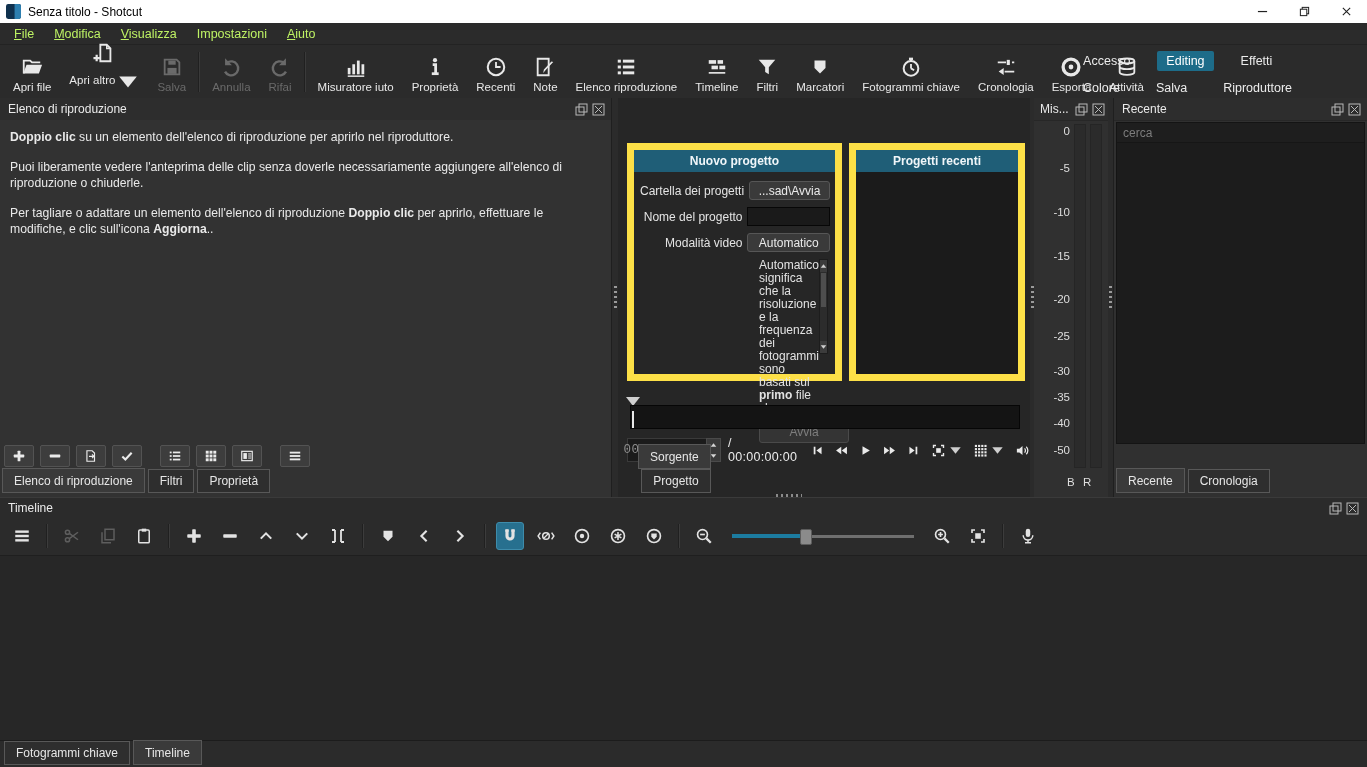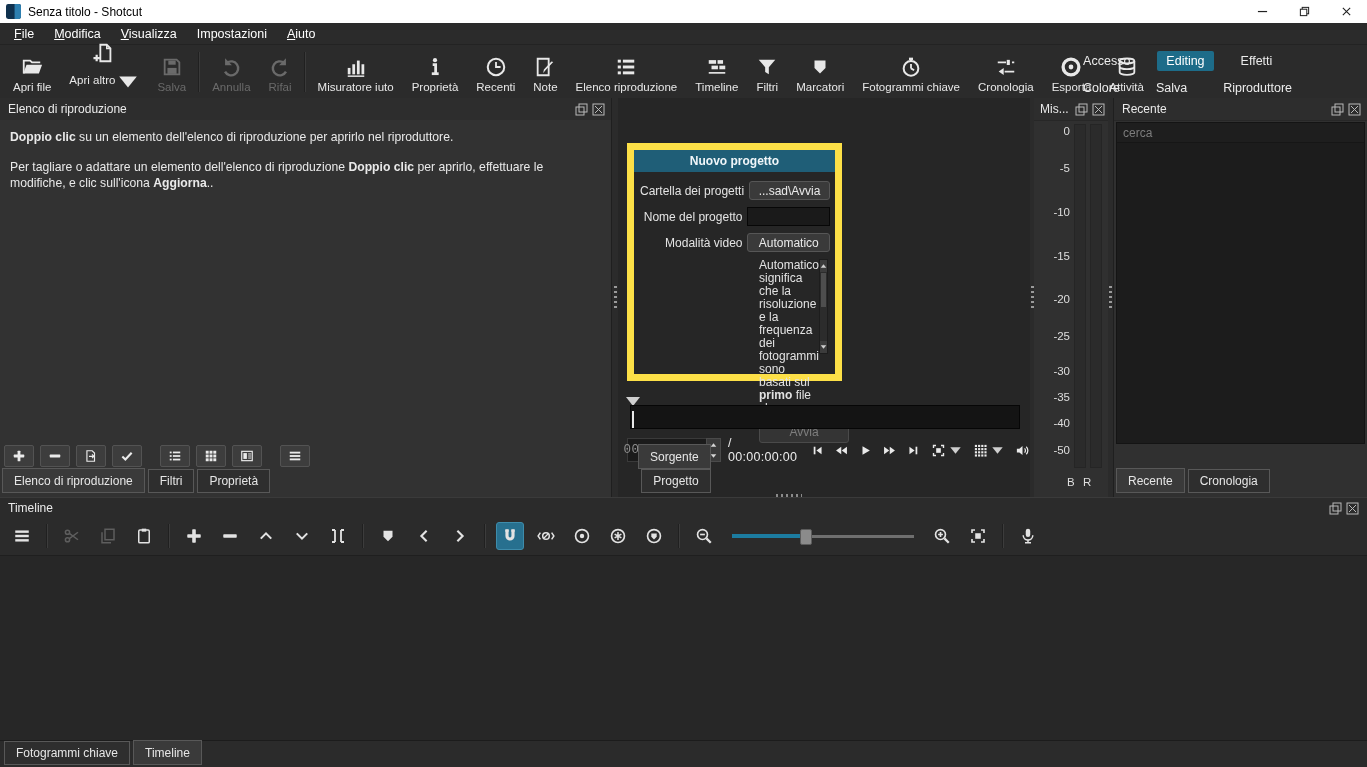--- a/index.html
+++ b/index.html
@@ -17,21 +17,21 @@
   #titlebar .logo{width:15px;height:15px;margin:0 7px 0 6px;}
   #win-title{font-size:12px;color:#000;}
   #win-controls{margin-left:auto;display:flex;height:23px;}
   .win-btn{width:42px;height:23px;display:flex;align-items:center;justify-content:center;color:#222;}
   .win-btn .icon{width:11px;height:11px;}
 
   
   #menubar{position:absolute;left:0;top:23px;width:1367px;height:22px;background:#2b2b2b;
            display:flex;align-items:center;padding-left:4px;box-sizing:border-box;
            border-bottom:1px solid #232323;}
-  .menu-item{padding:3px 10px;color:#ffffff;font-size:12.5px;}
+  .menu-item{padding:3px 10px;color:#bef264;font-size:12.5px;}
   .menu-item u{text-decoration:underline;}
 
   
   #toolbar{position:absolute;left:0;top:45px;width:1367px;height:53px;background:#2b2b2b;
            border-bottom:1px solid #1e1e1e;display:flex;align-items:center;}
   #toolbar-left{display:flex;align-items:flex-end;height:100%;padding-left:4px;}
   .tb-btn{display:flex;flex-direction:column;align-items:center;justify-content:flex-end;
           padding:4px 9px 5px;gap:3px;color:#e8e8e8;}
   .tb-btn .icon{width:22px;height:22px;}
   .tb-btn .lbl{font-size:11.5px;white-space:nowrap;display:flex;align-items:center;gap:2px;}
@@ -415,20 +415,21 @@
           </span>
         <span class="pb icon">
             <svg viewBox="0 0 13 13" fill="none" stroke="currentColor" stroke-width="1">
               <rect x="1" y="1" width="11" height="11"></rect>
               <path d="M3 3l7 7M10 3l-7 7"></path>
             </svg>
           </span>
       </div>
       <div id="playlist-content">
           <p><b>Doppio clic</b><span> su un elemento dell'elenco di riproduzione per aprirlo nel riproduttore.</span></p>
+          <p><span>Puoi liberamente vedere l'anteprima delle clip senza doverle necessariamente aggiungere all'elenco di riproduzione o chiuderle.</span></p>
           <p><span>Per tagliare o adattare un elemento dell'elenco di riproduzione </span><b>Doppio clic</b><span> per aprirlo, effettuare le modifiche, e clic sull'icona </span><b>Aggiorna</b><span>..</span></p>
         </div>
       <div id="playlist-actions">
           <div class="pa-btn">
             <span class="icon" style="width: 14px; height: 14px;">
               <svg viewBox="0 0 24 24" xmlns="http://www.w3.org/2000/svg">
                 <g fill="currentColor">
                   <rect x="9.6" y="3" width="4.8" height="18" rx="1"></rect>
                   <rect x="3" y="9.6" width="18" height="4.8" rx="1"></rect>
                 </g>
@@ -563,20 +564,24 @@
                       <path d="M1 1.5l4 5 4-5z" fill="currentColor"></path>
                     </svg>
                   </span>
                 </div>
             </div>
           </div>
           <div id="np-start">Avvia</div>
         </div>
       </div>
 
+      <div class="proj-panel" id="rp-panel">
+        <div class="proj-head">Progetti recenti</div>
+        <div id="rp-body"></div>
+      </div>
 
       <div class="abs" id="playhead"></div>
       <div class="abs" id="scrub-bar"></div>
       <div class="abs" id="scrub-cursor"></div>
 
       <div id="controls-row">
         <div id="timecode-box">
           <div id="timecode-val">00:00:00:00</div>
           <div id="spin">
             <div class="spin-b">

